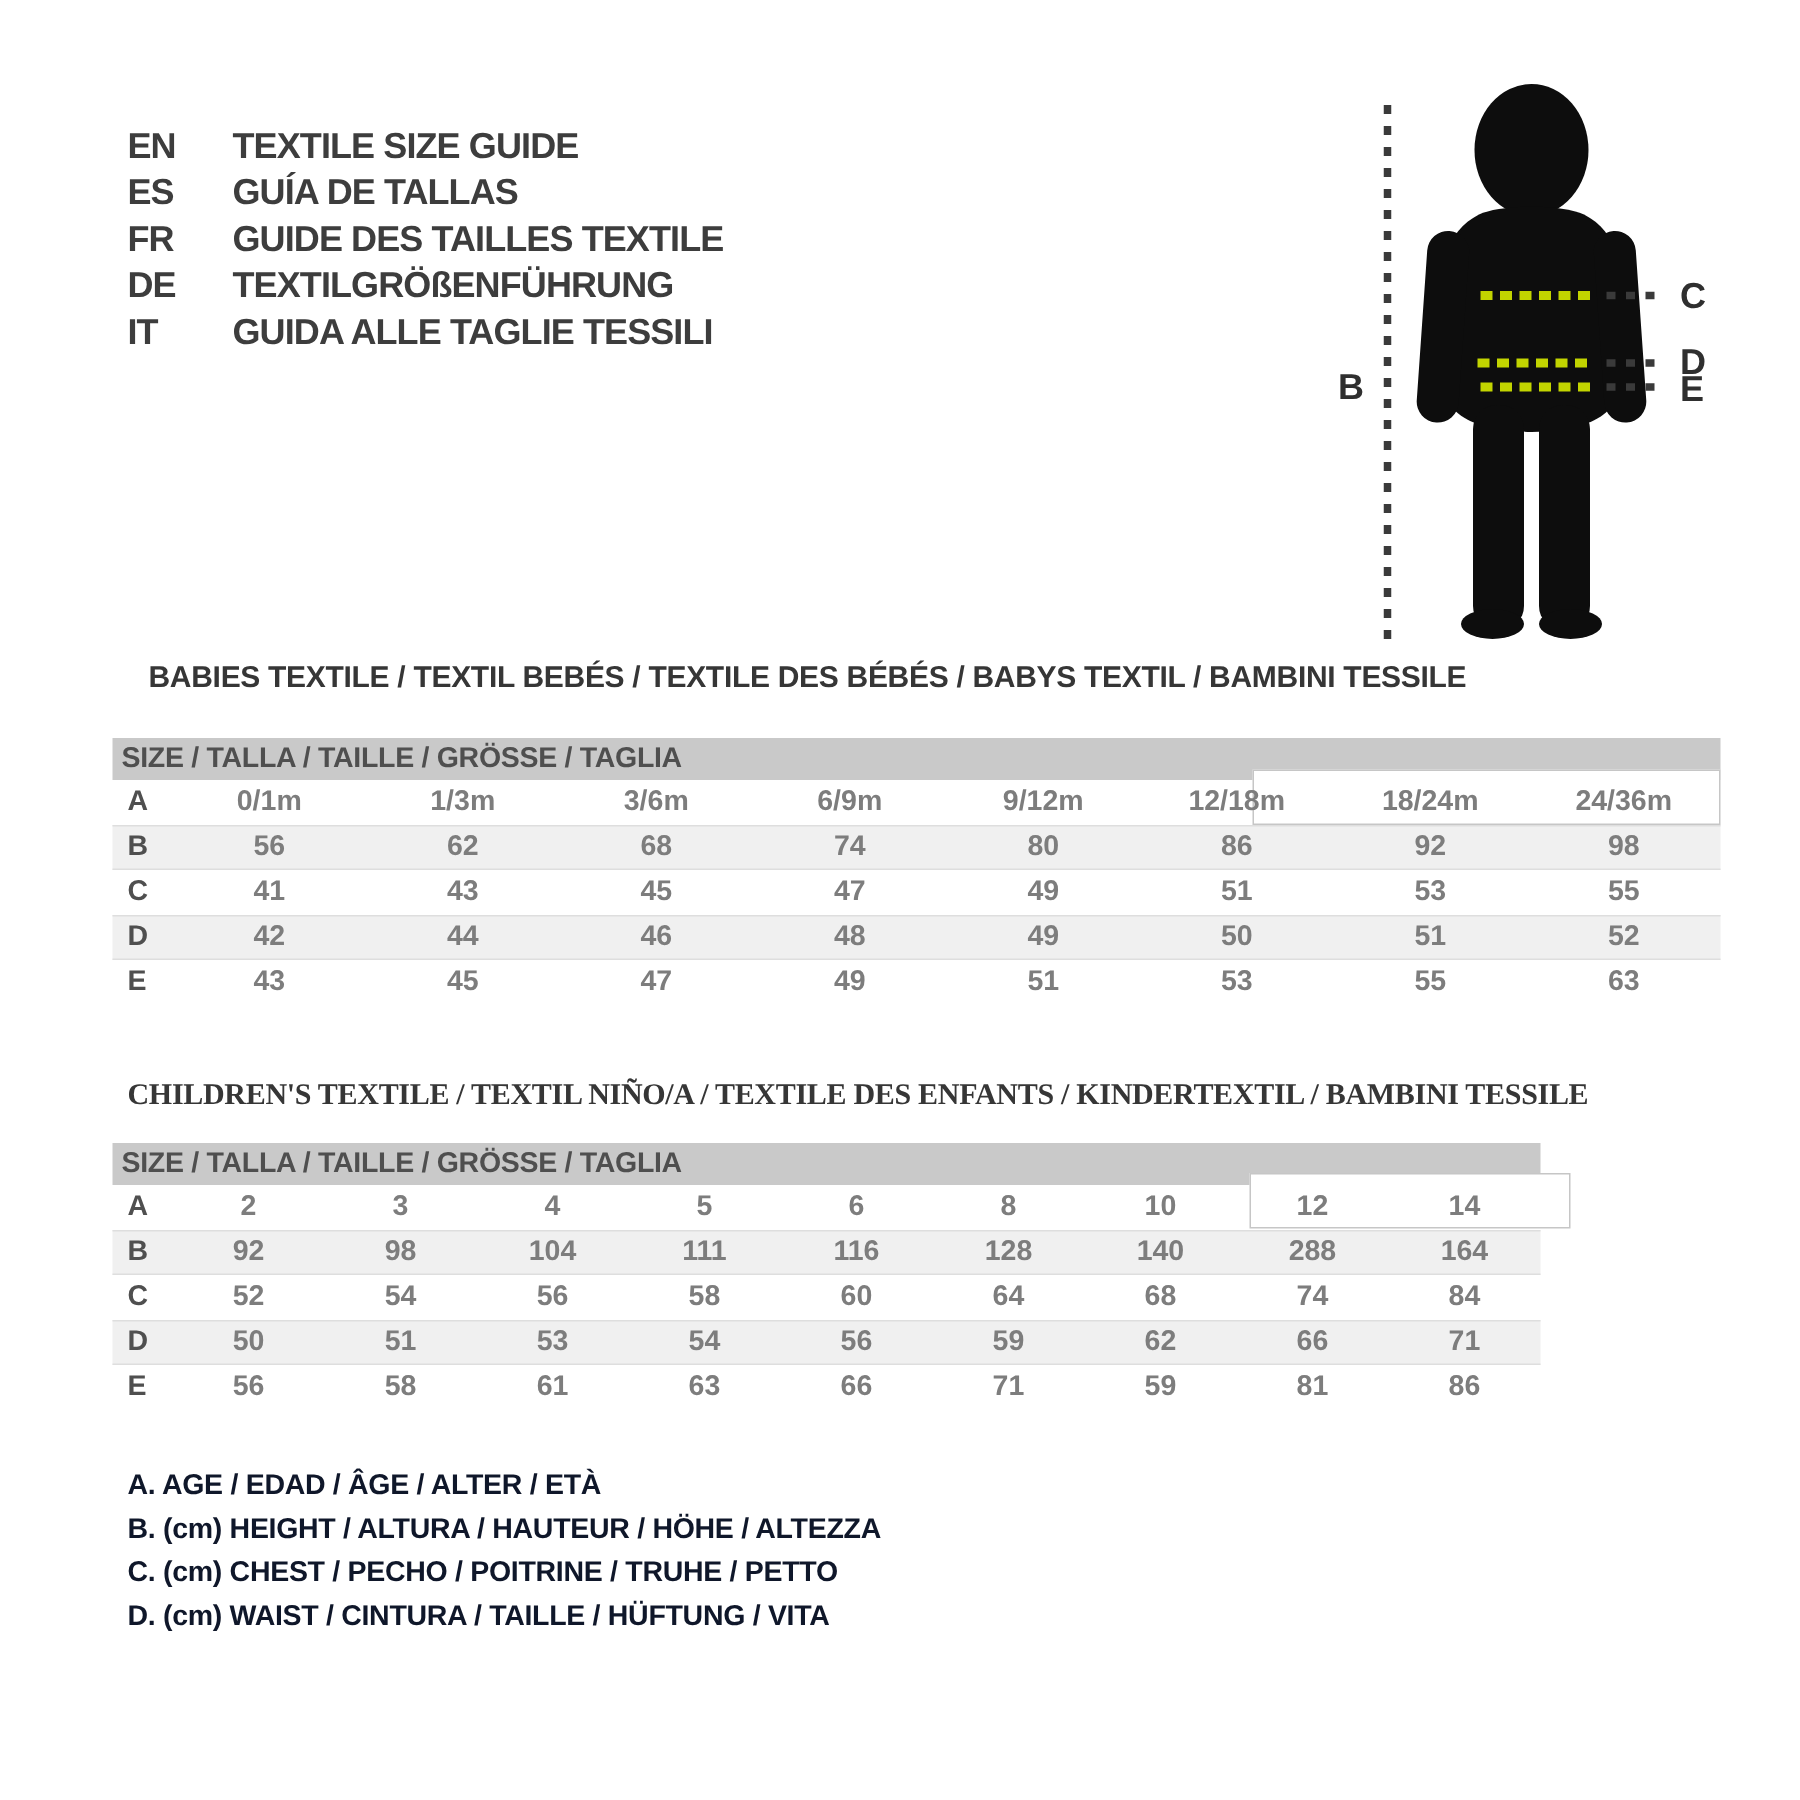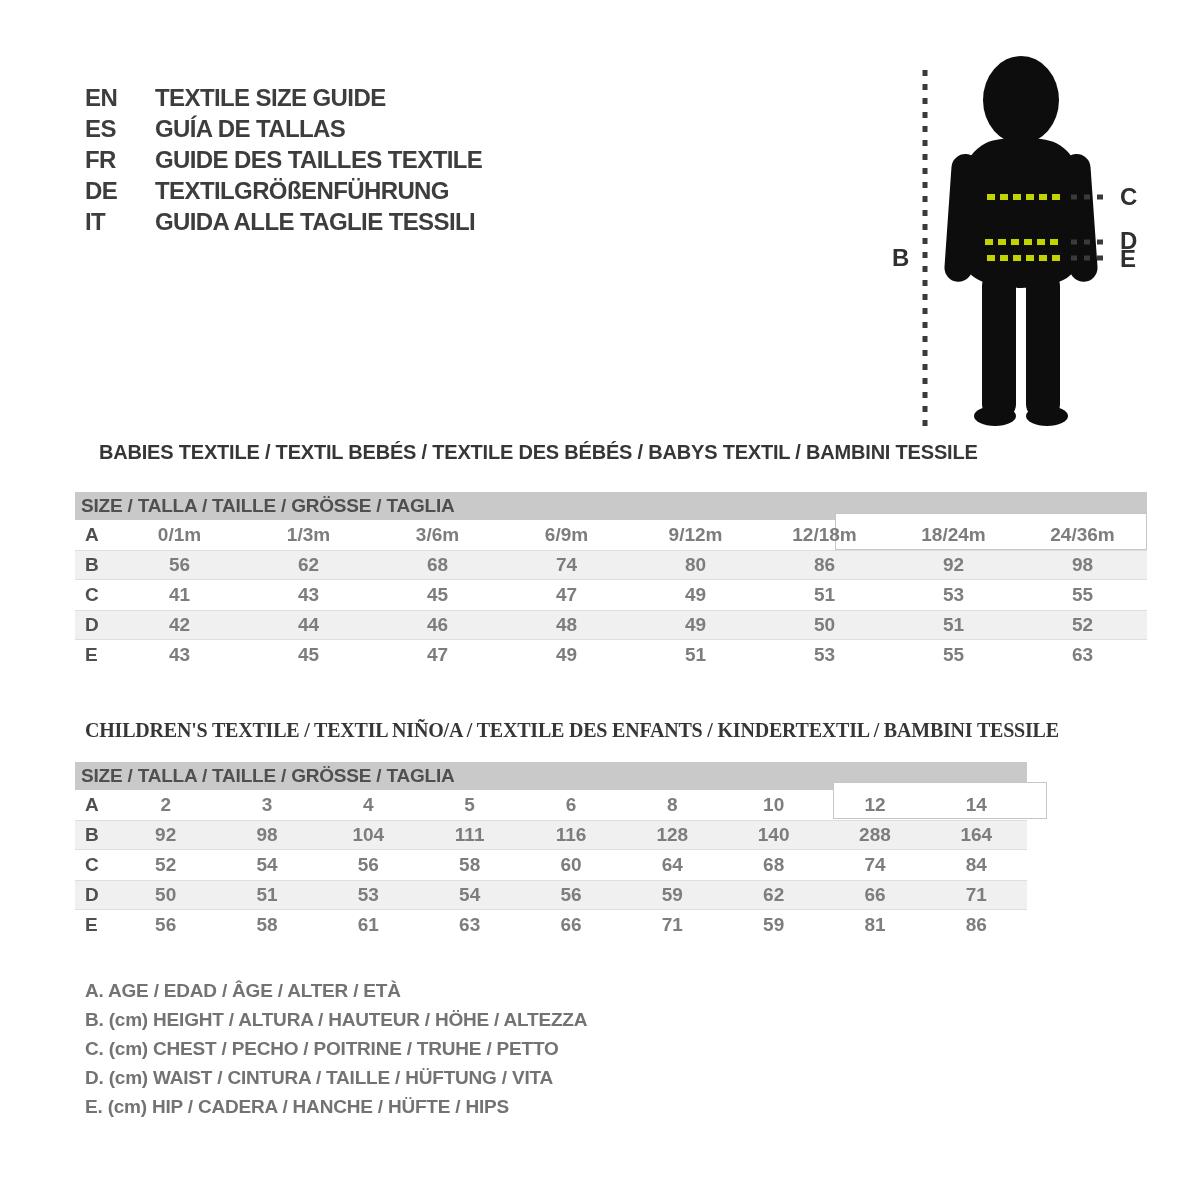--- a/index.html
+++ b/index.html
@@ -26,21 +26,21 @@
   }
   .hl-box{position:absolute;background:#ffffff;border:1px solid #c6c6c6;z-index:2;box-sizing:border-box;}
   .rows{position:relative;z-index:3;}
   .trow{display:flex;height:30px;align-items:center;font-size:19px;box-sizing:border-box;}
   .trow.shaded{background:#f0f0f0;border-top:1px solid #dedede;border-bottom:1px solid #dedede;}
   .tlabel{flex:0 0 30px;padding-left:10px;box-sizing:content-box;color:#4f4f4f;}
   .tcell{flex:1;text-align:center;color:#7d7d7d;}
 
   
   .legend-block{left:85px;top:976px;}
-  .legend-row{height:29px;display:flex;align-items:center;font-size:19px;color:#737373;letter-spacing:-0.2px;white-space:nowrap;}
+  .legend-row{height:29px;display:flex;align-items:center;font-size:19px;color:#0f172a;letter-spacing:-0.2px;white-space:nowrap;}
 
   .figure-svg{left:870px;top:48px;}
 </style>
 </head>
 <body>
 
 <div class="abs lang-block">
 
 <div class="lang-row">
     <span class="lang-code">EN</span>
@@ -230,14 +230,13 @@
       </div>
     </div>
 </div>
 
 <div class="abs legend-block">
 
 <div class="legend-row">A. AGE / EDAD / ÂGE / ALTER / ETÀ</div>
     <div class="legend-row">B. (cm) HEIGHT / ALTURA / HAUTEUR / HÖHE / ALTEZZA</div>
     <div class="legend-row">C. (cm) CHEST / PECHO / POITRINE / TRUHE / PETTO</div>
     <div class="legend-row">D. (cm) WAIST / CINTURA / TAILLE / HÜFTUNG / VITA</div>
-    <div class="legend-row">E. (cm) HIP / CADERA / HANCHE / HÜFTE / HIPS</div>
   </div>
 
 </body></html>

